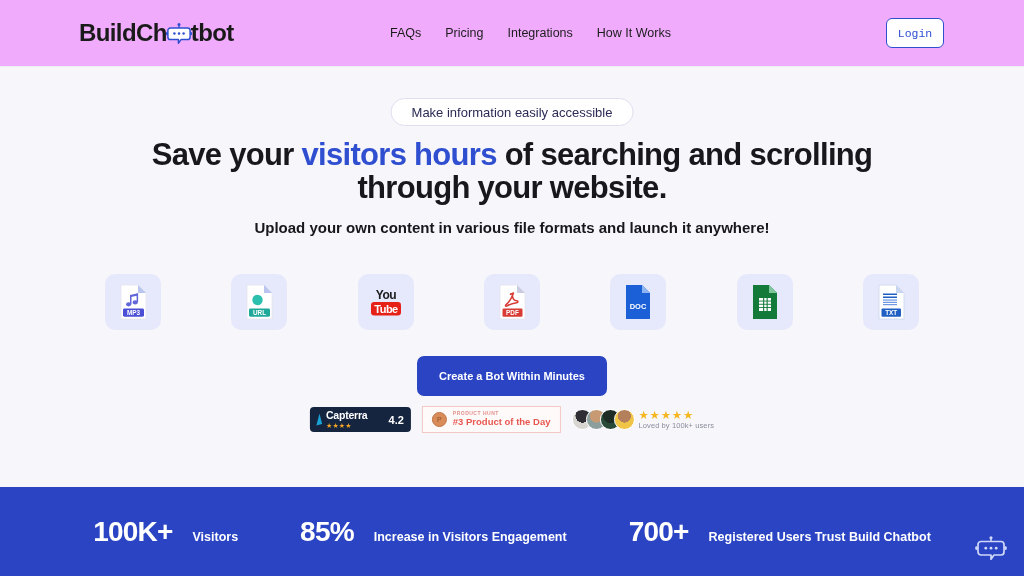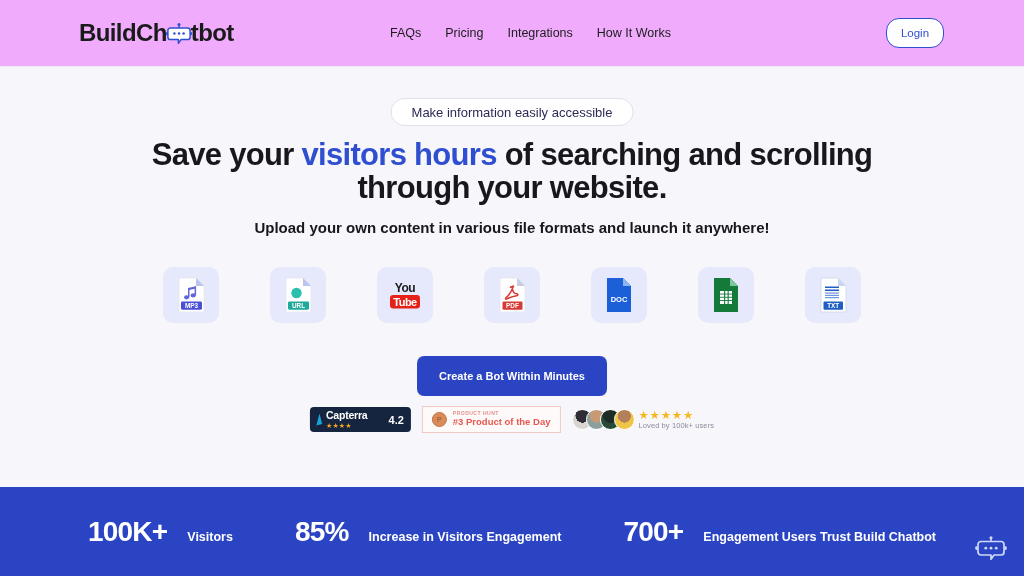--- a/index.html
+++ b/index.html
@@ -33,23 +33,23 @@
   .nav {
     position: absolute; left: 390px; top: 50%; transform: translateY(-50%);
     display: flex; gap: 24px; align-items: center;
   }
   .nav a {
     font-size: 12.5px; color: #1c1c1c; text-decoration: none; white-space: nowrap;
   }
   .login-btn {
     position: absolute; right: 80px; top: 50%; transform: translateY(-50%);
     width: 58px; height: 30px;
-    border: 1.2px solid #2f4fd0; border-radius: 13px;
+    border: 1.2px solid #2f4fd0; border-radius: 6px;
     background: #ffffff; color: #2f4fd0;
-    font-size: 11.5px; font-family: Liberation Sans, sans-serif;
+    font-size: 11.5px; font-family: Liberation Mono, monospace;
     display: flex; align-items: center; justify-content: center;
     cursor: pointer;
   }
 
   
   .hero {
     position: absolute; top: 67px; left: 0; width: 1024px; height: 420px;
     background: #f6f6fb;
   }
   .eyebrow {
@@ -67,22 +67,22 @@
   }
   .headline .hl { color: #2f4fd0; }
   .subhead {
     position: absolute; left: 50%; transform: translateX(-50%); top: 152px;
     width: 800px; text-align: center;
     font-size: 15px; font-weight: 600; color: #17171c;
   }
 
   
   .formats {
-    position: absolute; left: 50%; transform: translateX(-50%); top: 200px;
-    width: 698px; display: flex; justify-content: space-between;
+    position: absolute; left: 50%; transform: translateX(-50%); top: 207px;
+    width: 814px; display: flex; justify-content: space-between;
   }
   .tile {
     width: 56px; height: 56px; border-radius: 10px;
     background: #e6e9fb;
     display: flex; align-items: center; justify-content: center;
   }
   .tile svg { display: block; }
 
   
   .cta {
@@ -341,21 +341,21 @@
     <div class="stat">
       <span class="num">100K+</span>
       <span class="lbl">Visitors</span>
     </div>
     <div class="stat">
       <span class="num">85%</span>
       <span class="lbl">Increase in Visitors Engagement</span>
     </div>
     <div class="stat">
       <span class="num">700+</span>
-      <span class="lbl">Engagement Users Trust Build Chatbot</span>
+      <span class="lbl">Registered Users Trust Build Chatbot</span>
     </div>
   </section>
 
   <div class="chat-widget">
     <span>
       <svg width="32" height="26" viewBox="0 0 32 26">
         <line x1="16" y1="1.5" x2="16" y2="5.5" stroke="#cfd8f7" stroke-width="1.5"></line>
         <circle cx="16" cy="1.8" r="1.6" fill="#cfd8f7"></circle>
         <path d="M6 5.5 H26 a3 3 0 0 1 3 3 V16 a3 3 0 0 1 -3 3 H19 l-3 4.2 V19 H6 A3 3 0 0 1 3 16 V8.5 A3 3 0 0 1 6 5.5 Z" fill="#2a44c4" stroke="#cfd8f7" stroke-width="1.7" stroke-linejoin="round"></path>
         <circle cx="10.8" cy="12.2" r="1.4" fill="#cfd8f7"></circle>

